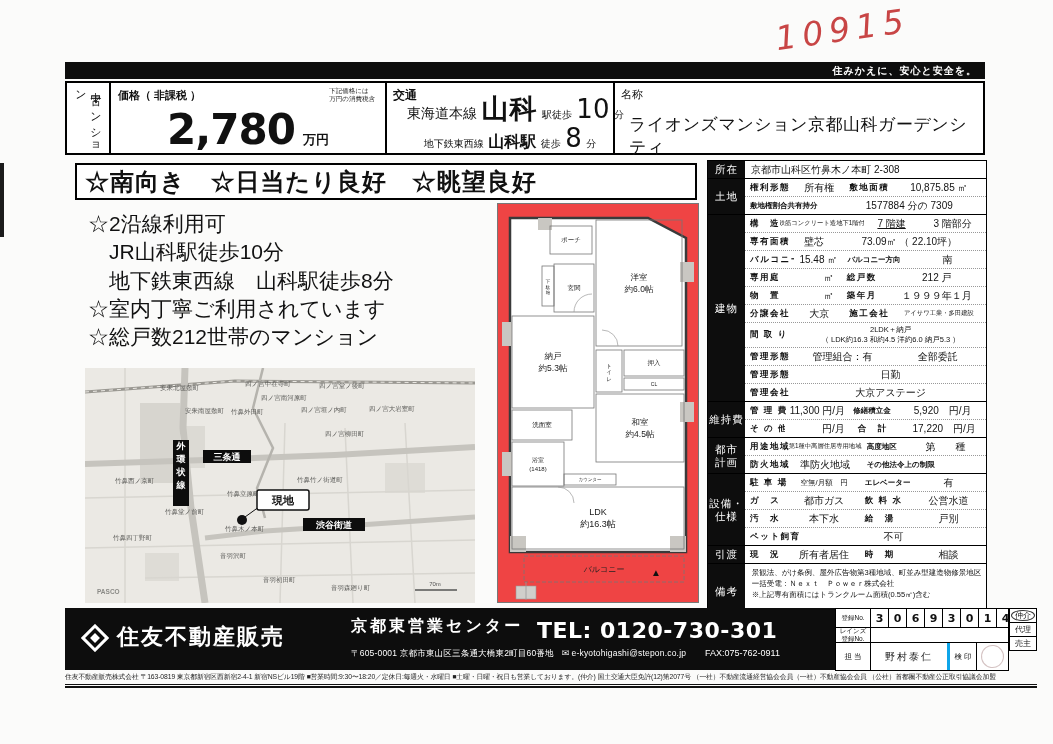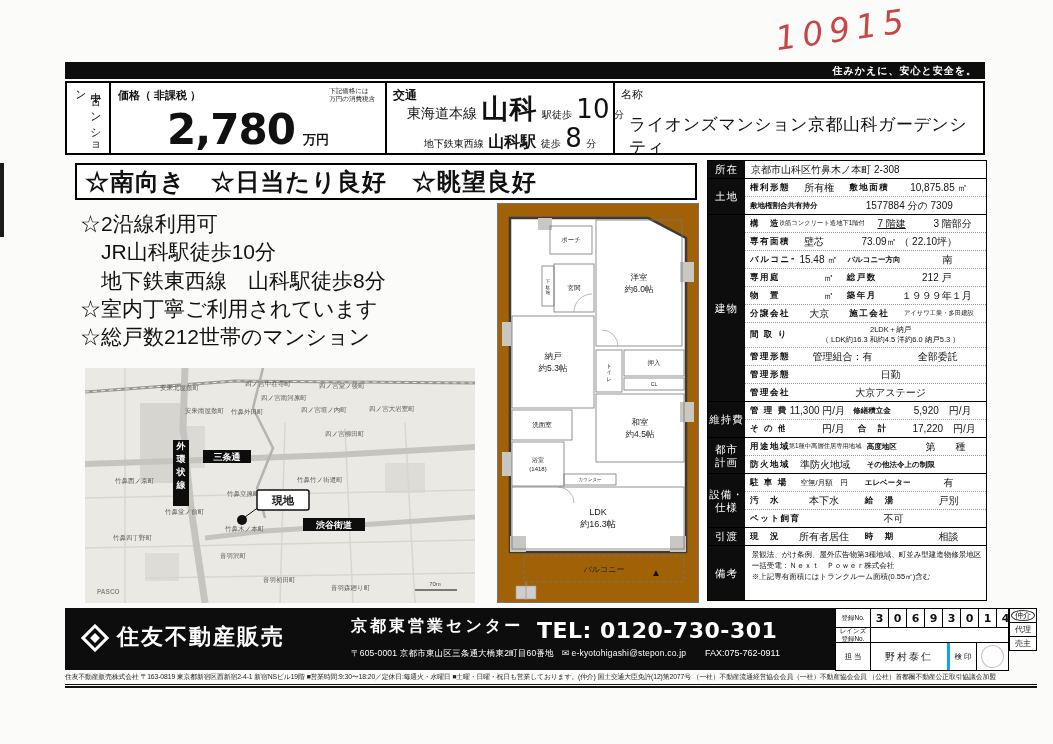--- a/index.html
+++ b/index.html
@@ -34,25 +34,25 @@
   .acc-small{font-size:10px;}
   .acc-min{font-family:"DejaVu Sans",sans-serif;font-size:26px;font-weight:500;}
   .acc-railway2{font-size:10px;}
   .acc-sta-mid{font-size:16px;font-weight:bold;}
   #cell-name{flex:1;}
   #name-label{position:absolute;left:6px;top:4px;font-size:11px;}
   #name-value{position:absolute;left:14px;top:30px;font-size:17px;letter-spacing:.5px;}
   
   #headline{left:75px;top:163px;width:622px;height:37px;border:2.5px solid #000;box-sizing:border-box;
     background:#fff;display:flex;align-items:center;padding-left:8px;font-size:24px;font-weight:bold;letter-spacing:1px;}
-  #features{left:80px;top:210px;width:410px;font-size:21px;line-height:1.35;font-weight:500;}
+  #features{left:88px;top:210px;width:410px;font-size:21px;line-height:1.35;font-weight:500;}
   
   #map{left:85px;top:368px;width:390px;height:235px;}
   
-  #plan{left:497px;top:203px;width:202px;height:400px;border:1px solid #777;box-sizing:border-box;background:#a16207;}
+  #plan{left:497px;top:203px;width:202px;height:400px;border:1px solid #777;box-sizing:border-box;background:#ef4444;}
   
   #proptable{left:707px;top:160px;width:280px;border:1.5px solid #000;background:#fff;box-sizing:border-box;}
   .pt-sec{display:flex;border-top:1.5px solid #000;}
   .pt-sec:first-child{border-top:none;}
   .pt-seclbl{width:37px;background:#0d0d0d;color:#fff;display:flex;align-items:center;justify-content:center;
     font-size:10.5px;letter-spacing:1px;white-space:pre-line;text-align:center;line-height:1.2;flex-shrink:0;}
   .pt-body{flex:1;display:flex;flex-direction:column;min-width:0;}
   .pt-row{display:flex;align-items:stretch;border-top:1px dotted #999;}
   .pt-row:first-child{border-top:none;}
   .pt-cell{display:flex;align-items:center;justify-content:center;overflow:hidden;white-space:nowrap;}
@@ -375,20 +375,26 @@
         <div class="pt-seclbl">設備・
 仕様</div>
         <div class="pt-body">
           <div class="pt-row" style="height: 17px;">
             <div class="pt-cell c-lbl" style="width: 40px;">駐 車 場</div>
             <div class="pt-cell c-val sm" style="width: 74px;">空無/月額　円</div>
             <div class="pt-cell c-lbl sm" style="width: 48px;">エレベーター</div>
             <div class="pt-cell c-val" style="width: 78px;">有</div>
           </div>
           <div class="pt-row" style="height: 17px;">
+            <div class="pt-cell c-lbl" style="width: 40px;">ガ　ス</div>
+            <div class="pt-cell c-val" style="width: 74px;">都市ガス</div>
+            <div class="pt-cell c-lbl" style="width: 48px;">飲 料 水</div>
+            <div class="pt-cell c-val" style="width: 78px;">公営水道</div>
+          </div>
+          <div class="pt-row" style="height: 17px;">
             <div class="pt-cell c-lbl" style="width: 40px;">汚　水</div>
             <div class="pt-cell c-val" style="width: 74px;">本下水</div>
             <div class="pt-cell c-lbl" style="width: 48px;">給　湯</div>
             <div class="pt-cell c-val" style="width: 78px;">戸別</div>
           </div>
           <div class="pt-row" style="height: 17px;">
             <div class="pt-cell c-lbl" style="width: 52px;">ペット飼育</div>
             <div class="pt-cell c-val" style="width: 188px;">不可</div>
           </div>
         </div>

